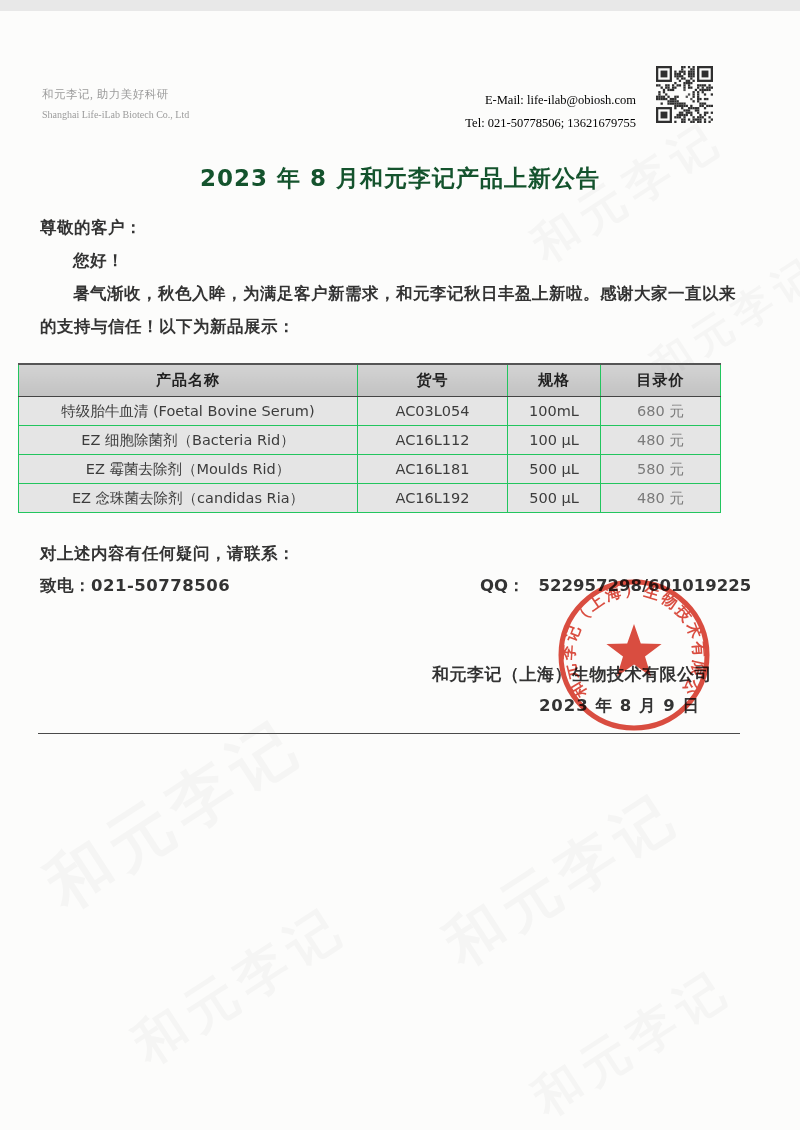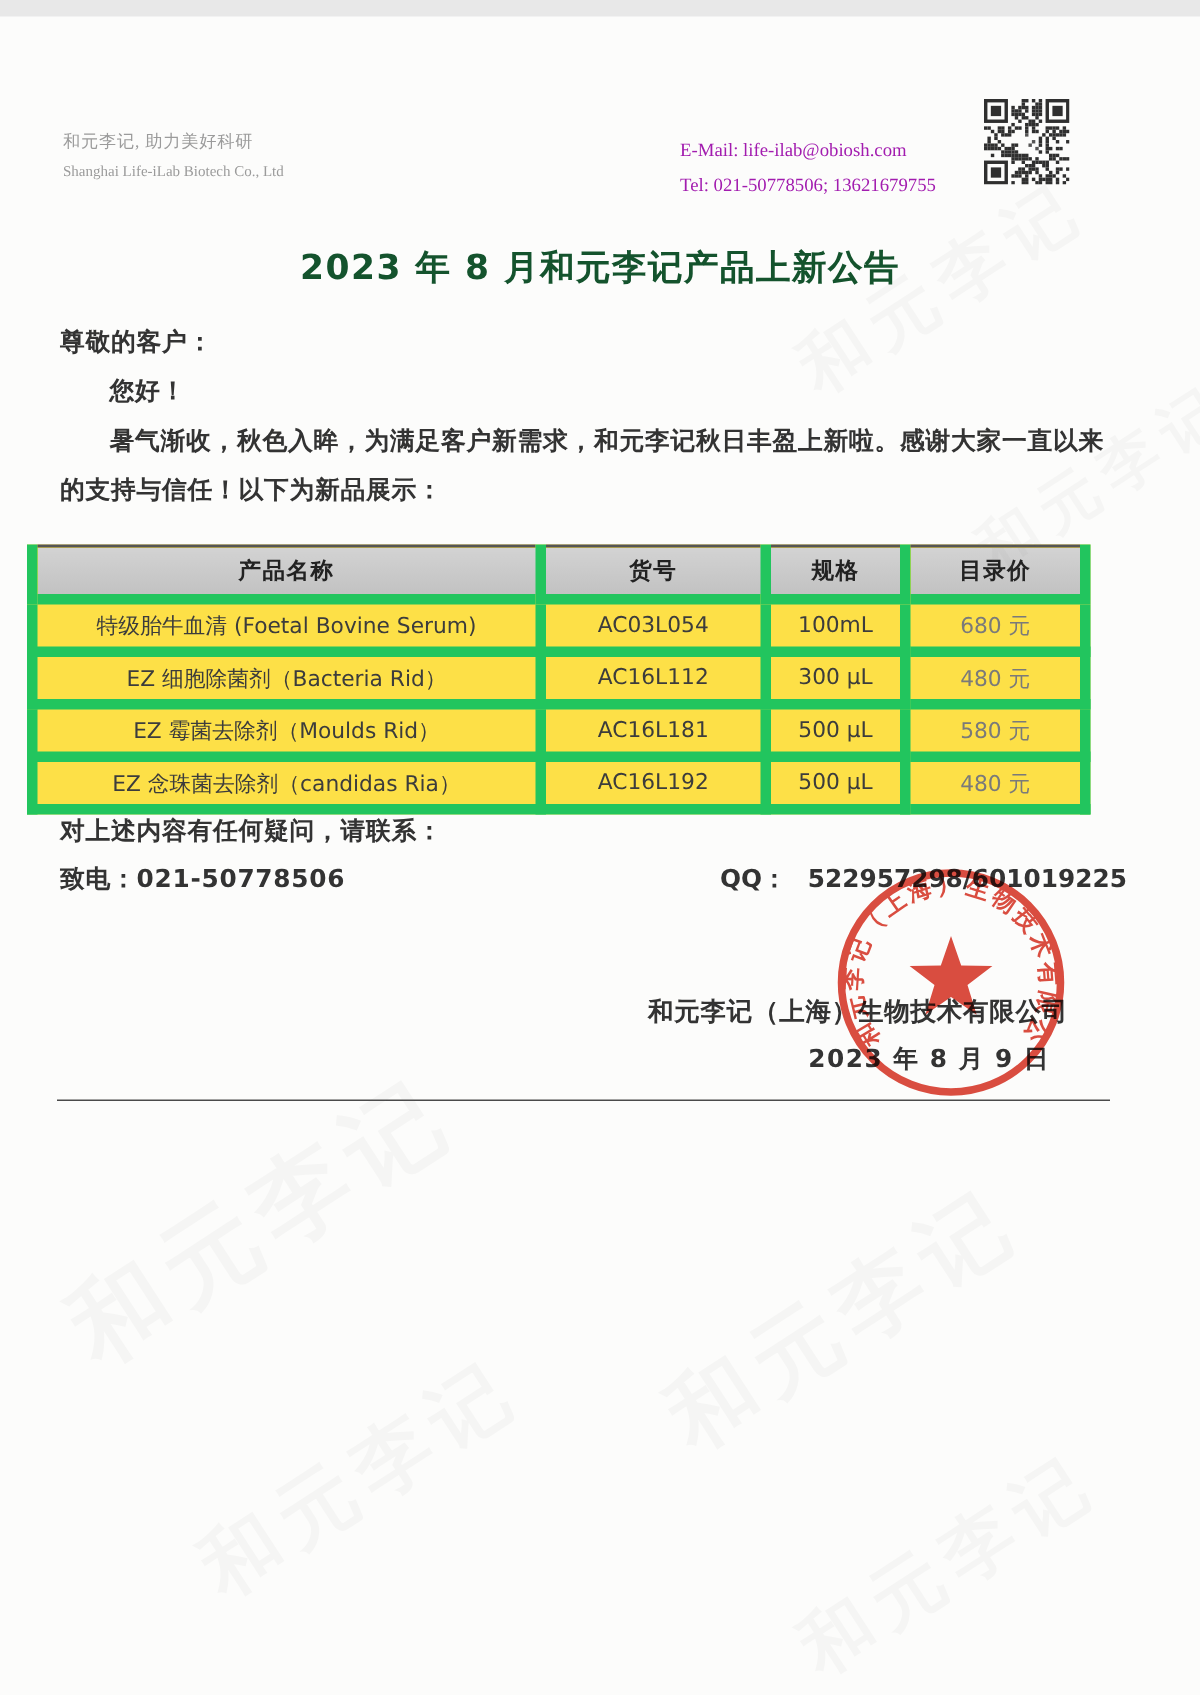--- a/index.html
+++ b/index.html
@@ -11,42 +11,42 @@
     overflow:hidden;
     font-family:"DejaVu Sans","Liberation Sans",sans-serif;
     color:#3a3a3a;
   }
   .abs{position:absolute;}
 
   
   .hdr-left{left:42px;top:76px;color:#9b9b9b;font-family:"Liberation Serif","DejaVu Serif",serif;}
   .hdr-left .tagline{font-size:11.5px;letter-spacing:.5px;}
   .hdr-left .co-en{font-size:10px;margin-top:7px;}
-  .hdr-right{right:176px;top:78px;color:#a21caf;
+  .hdr-right{right:164px;top:78px;text-align:right;color:#000000;
     font-family:"Liberation Serif","DejaVu Serif",serif;font-size:12.5px;line-height:1.85;}
   .qr{left:656px;top:55px;width:57px;height:57px;}
 
   
   .title{left:0;top:152px;width:100%;text-align:center;
     font-size:23px;font-weight:bold;color:#14532d;letter-spacing:1px;}
 
   
   .bodyline{left:40px;font-size:16.5px;font-weight:600;color:#333;letter-spacing:.5px;white-space:nowrap;}
   .ind{left:73px;}
   .salutation{top:206px;}
   .greeting{top:239px;font-family:Liberation Serif, serif;}
   .para1{top:272px;}
   .para2{top:305px;}
 
   
   .tblwrap{left:18px;top:352px;width:702px;}
   table.products{border-collapse:collapse;width:702px;table-layout:fixed;
-    font-size:14.5px;color:#3c3c3c;background:#fde047;}
+    font-size:14.5px;color:#3c3c3c;background:#e5e5e5;}
   table.products th,table.products td{
-    border:7px solid #22c55e;text-align:center;padding:0;height:28px;
+    border:1px solid #22c55e;text-align:center;padding:0;height:28px;
     overflow:hidden;white-space:nowrap;}
   table.products thead th{
     background:linear-gradient(180deg,#d3d3d3,#c2c2c2);
     border-top:2px solid #555;border-bottom:1.5px solid #444;
     height:31px;font-size:15px;color:#222;font-weight:bold;letter-spacing:1px;}
   table.products{border:1.5px solid #555;}
   table.products .c3{color:#7a7a7a;}
   col.w0{width:339px;} col.w1{width:150px;} col.w2{width:93px;} col.w3{width:120px;}
 
   
@@ -327,21 +327,21 @@
       <tbody>
           <tr>
             <td class="c0">特级胎牛血清 (Foetal Bovine Serum)</td>
             <td class="c1">AC03L054</td>
             <td class="c2">100mL</td>
             <td class="c3">680 元</td>
           </tr>
           <tr>
             <td class="c0">EZ 细胞除菌剂（Bacteria Rid）</td>
             <td class="c1">AC16L112</td>
-            <td class="c2">300 μL</td>
+            <td class="c2">100 μL</td>
             <td class="c3">480 元</td>
           </tr>
           <tr>
             <td class="c0">EZ 霉菌去除剂（Moulds Rid）</td>
             <td class="c1">AC16L181</td>
             <td class="c2">500 μL</td>
             <td class="c3">580 元</td>
           </tr>
           <tr>
             <td class="c0">EZ 念珠菌去除剂（candidas Ria）</td>

